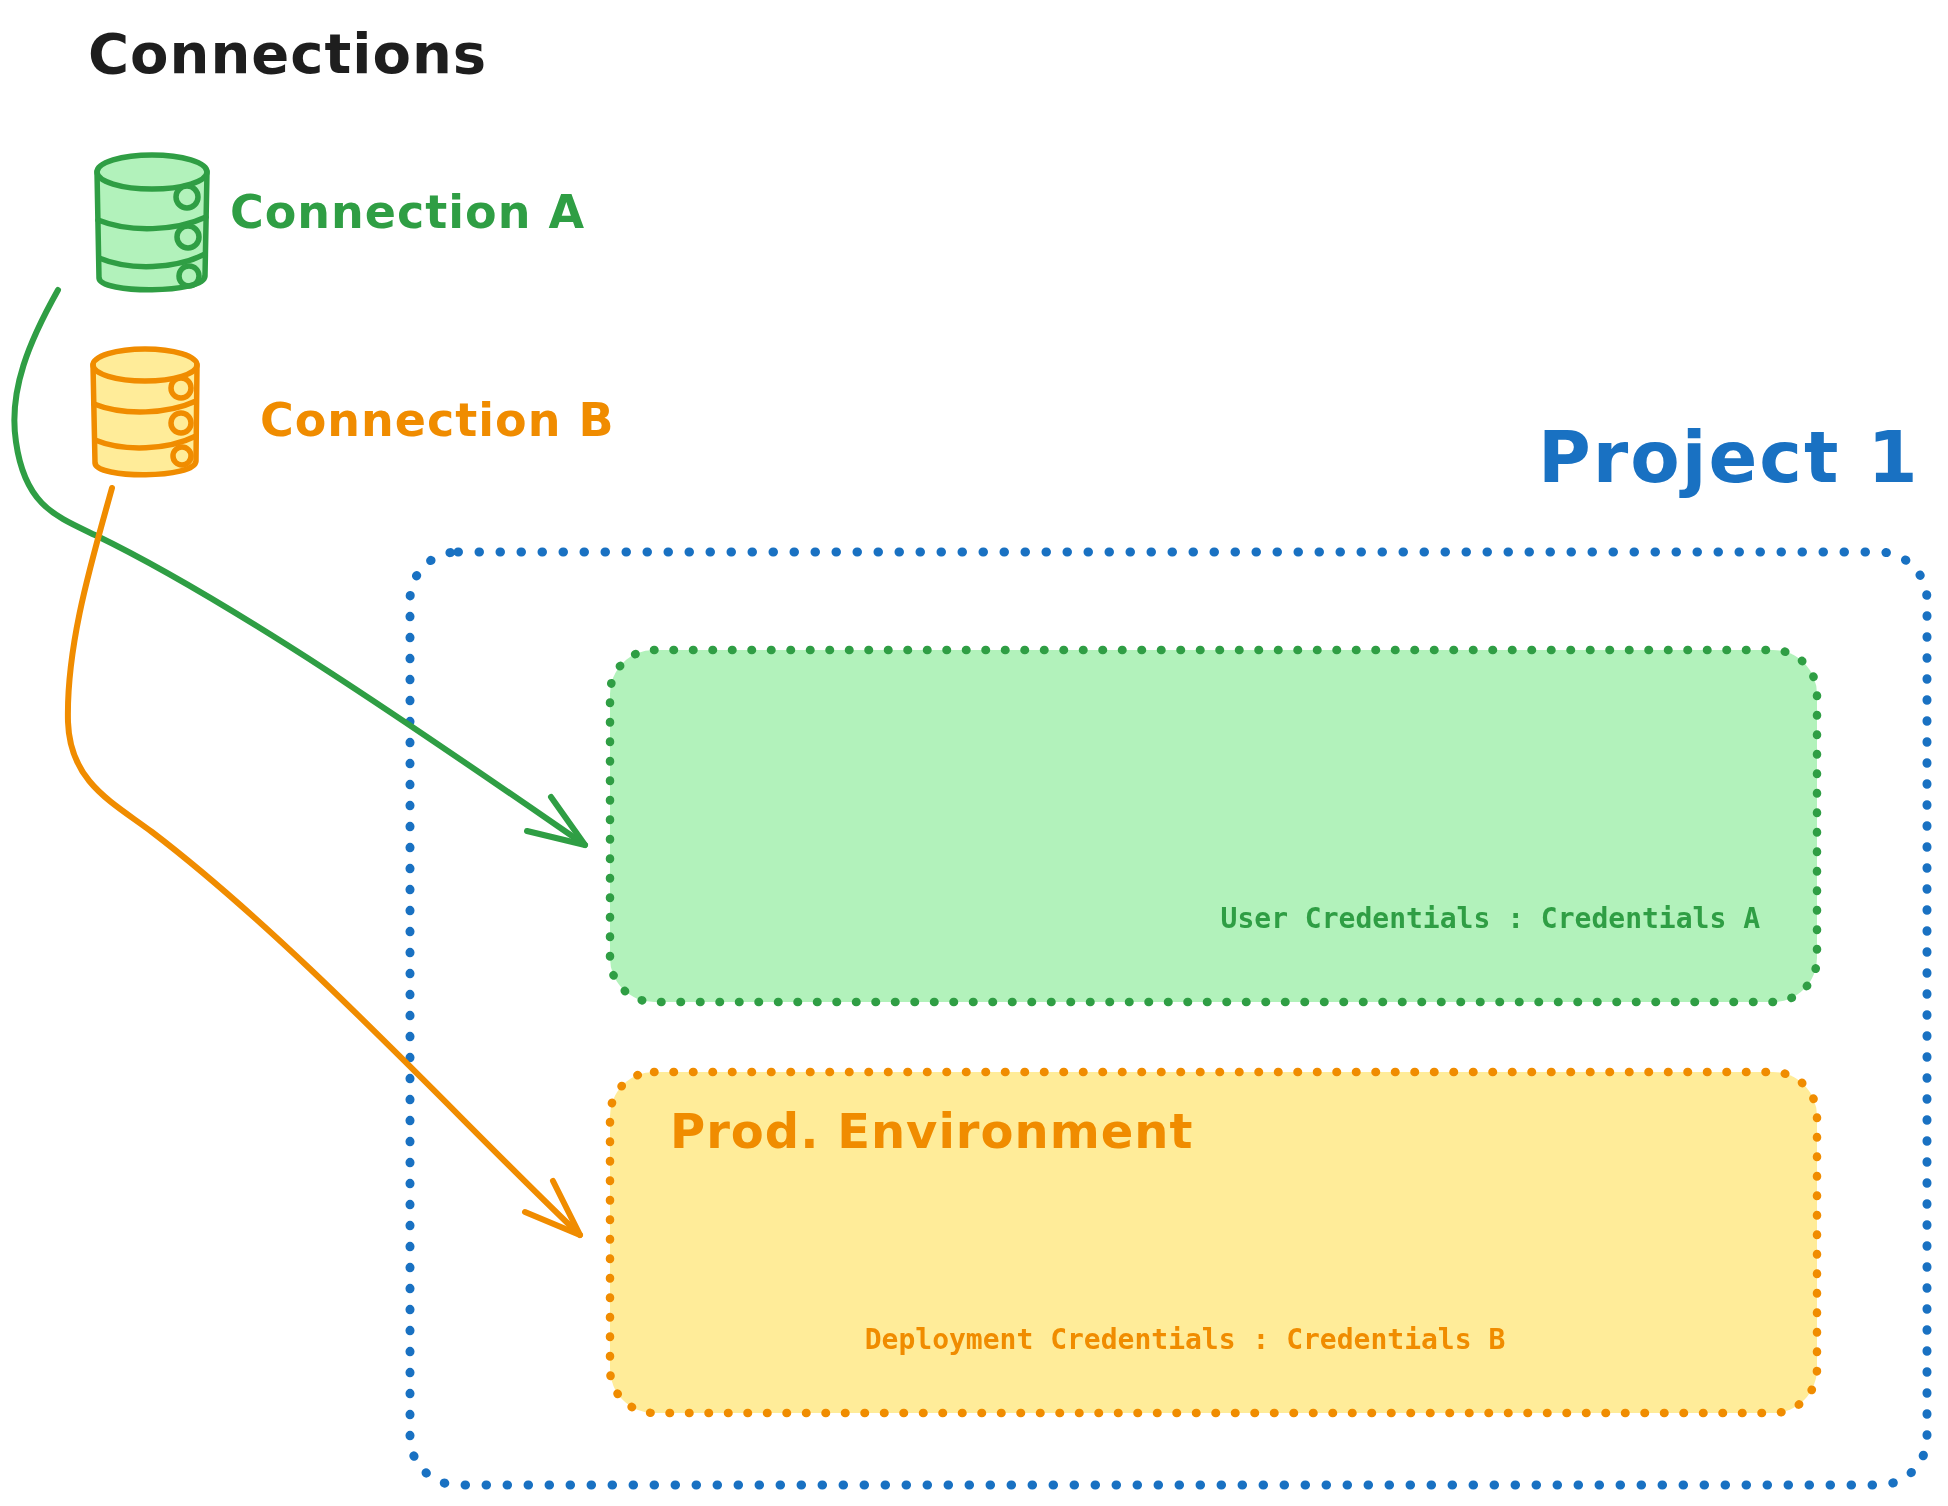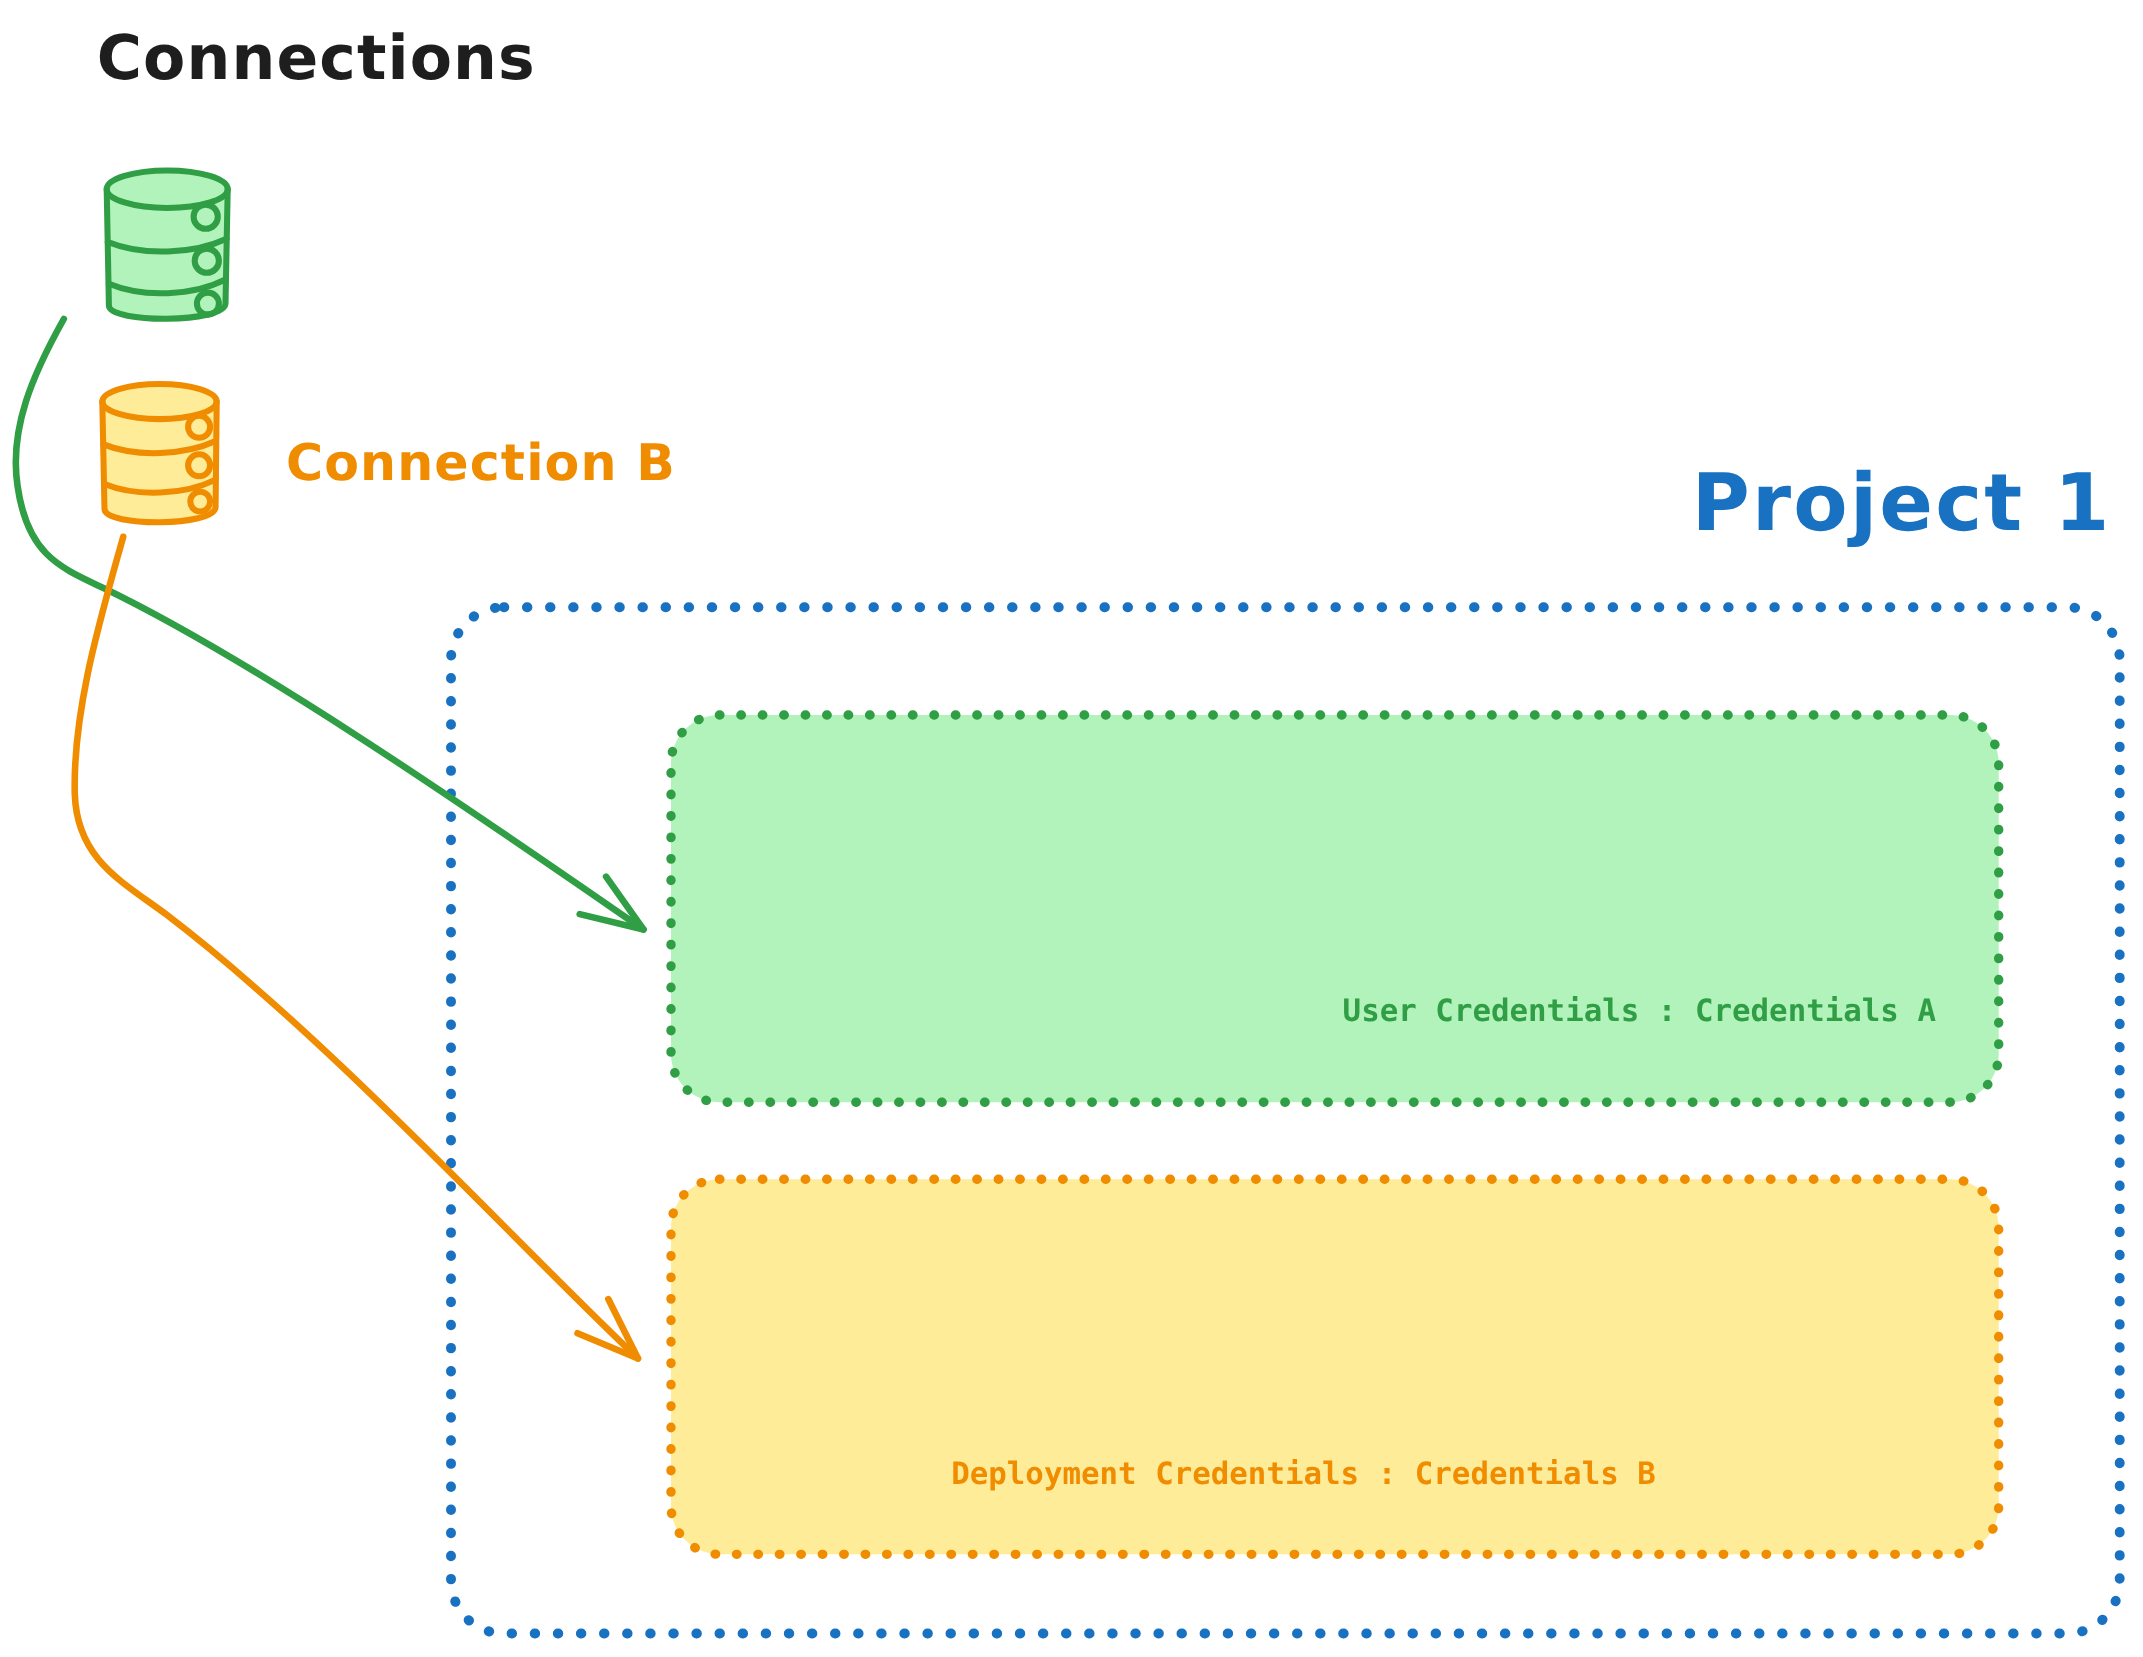--- a/index.html
+++ b/index.html
@@ -106,23 +106,25 @@
       <path d="M 94 404 C 124 416, 168 414, 196 401" fill="none"></path>
       <path d="M 95 440 C 124 452, 168 450, 196 436" fill="none"></path>
       <circle cx="181" cy="388" r="10" fill="none"></circle>
       <circle cx="181" cy="423" r="10" fill="none"></circle>
       <circle cx="182" cy="456" r="9" fill="none"></circle>
     </g>
   </svg>
 
   <div class="t title">Connections</div>
 
+  <div class="t conn-label conn-a">Connection A</div>
 
   <div class="t conn-label conn-b">Connection B</div>
 
   <div class="t project-label">Project 1</div>
 
 
   <div class="t creds dev-creds">User Credentials : Credentials A</div>
 
+  <div class="t env-title prod-title">Prod. Environment</div>
 
   <div class="t creds prod-creds">Deployment Credentials : Credentials B</div>
 </div>
 
 </body></html>

